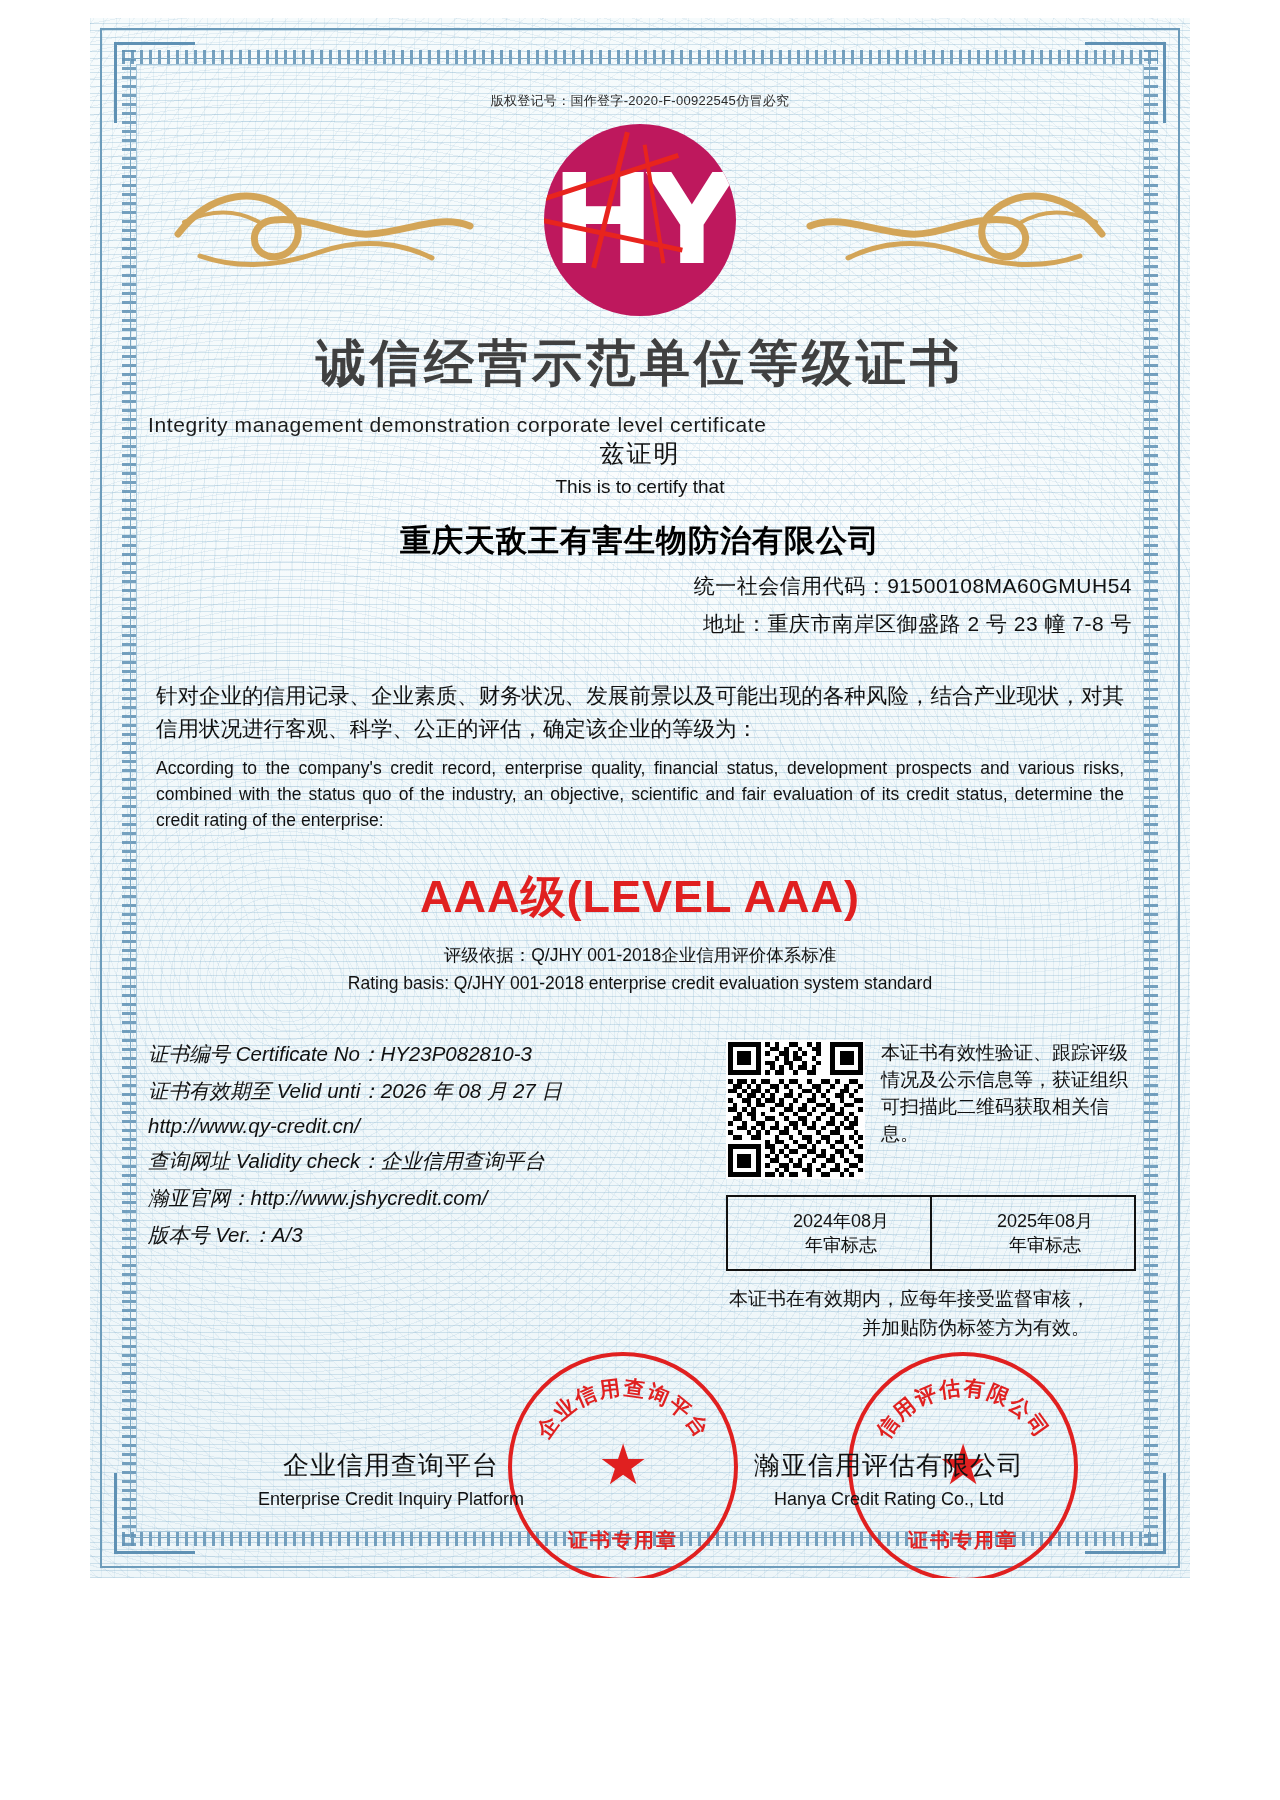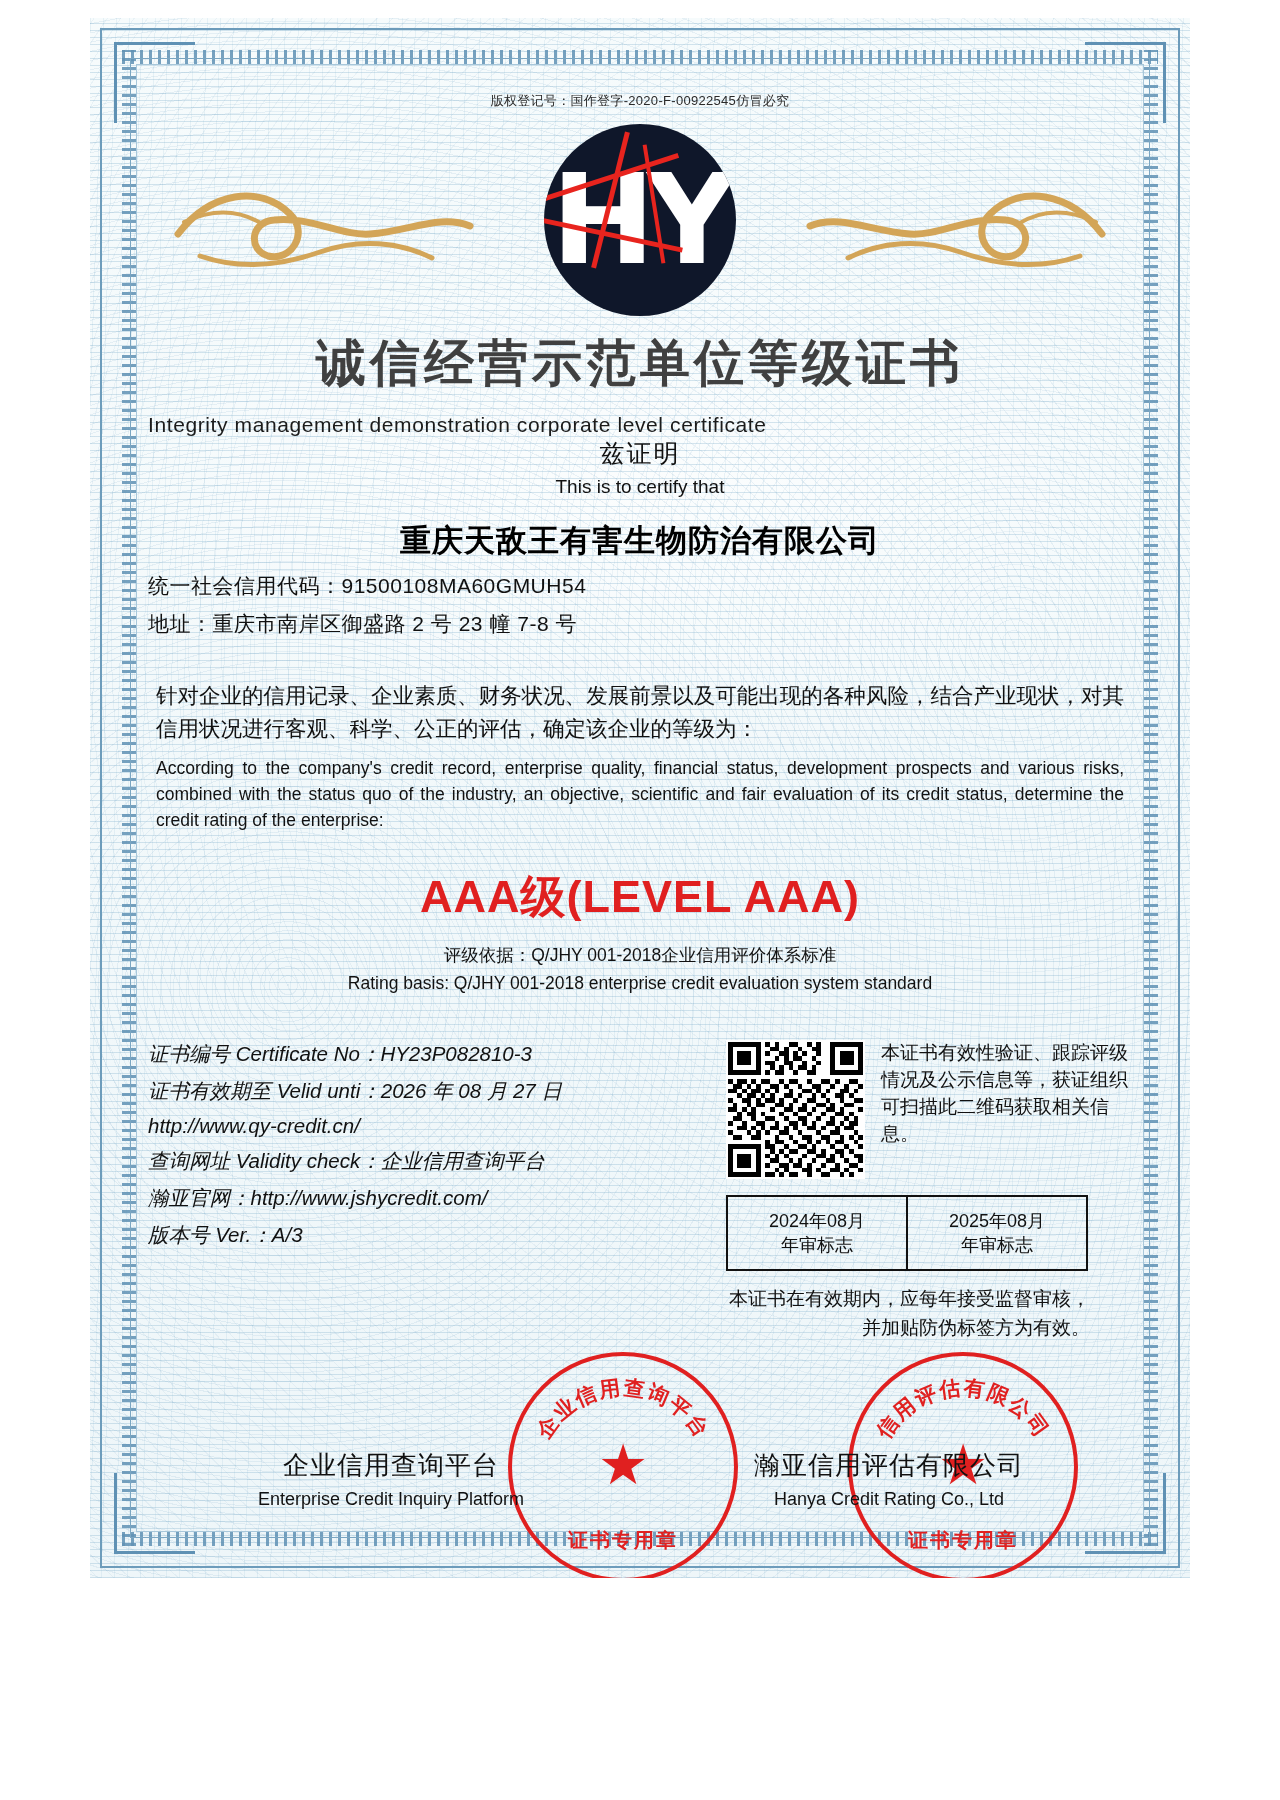--- a/index.html
+++ b/index.html
@@ -110,21 +110,21 @@
   .flourish.right { right: 22px; transform: scaleX(-1); }
 
   .logo-circle {
     position: absolute;
     left: 50%;
     top: 8px;
     transform: translateX(-50%);
     width: 192px;
     height: 192px;
     border-radius: 50%;
-    background: #0f172a;
+    background: #be185d;
     display: flex;
     align-items: center;
     justify-content: center;
     overflow: hidden;
   }
   .logo-mark {
     color: #ffffff;
     font-size: 124px;
     font-weight: bold;
     letter-spacing: -8px;
@@ -172,21 +172,21 @@
 
   .company-name {
     text-align: center;
     font-size: 31px;
     font-weight: bold;
     color: #000;
     margin-top: 22px;
     letter-spacing: 1px;
   }
   .company-line {
-    text-align: left;
+    text-align: right;
     font-size: 21px;
     color: #111;
     margin-top: 10px;
     letter-spacing: 0.5px;
   }
 
   .body-block {
     margin-top: 42px;
     padding: 0 8px;
   }
@@ -274,20 +274,21 @@
     width: 178px;
     height: 72px;
     border: 2px solid #111;
     display: flex;
     flex-direction: column;
     align-items: center;
     justify-content: center;
     font-size: 18px;
     color: #111;
     line-height: 1.35;
+    padding-left: 24px;
   }
   .stamp-box + .stamp-box { border-left: none; }
 
   .annual-note {
     margin-top: 14px;
     font-size: 19px;
     color: #111;
     text-align: right;
     line-height: 1.5;
     width: 364px;

